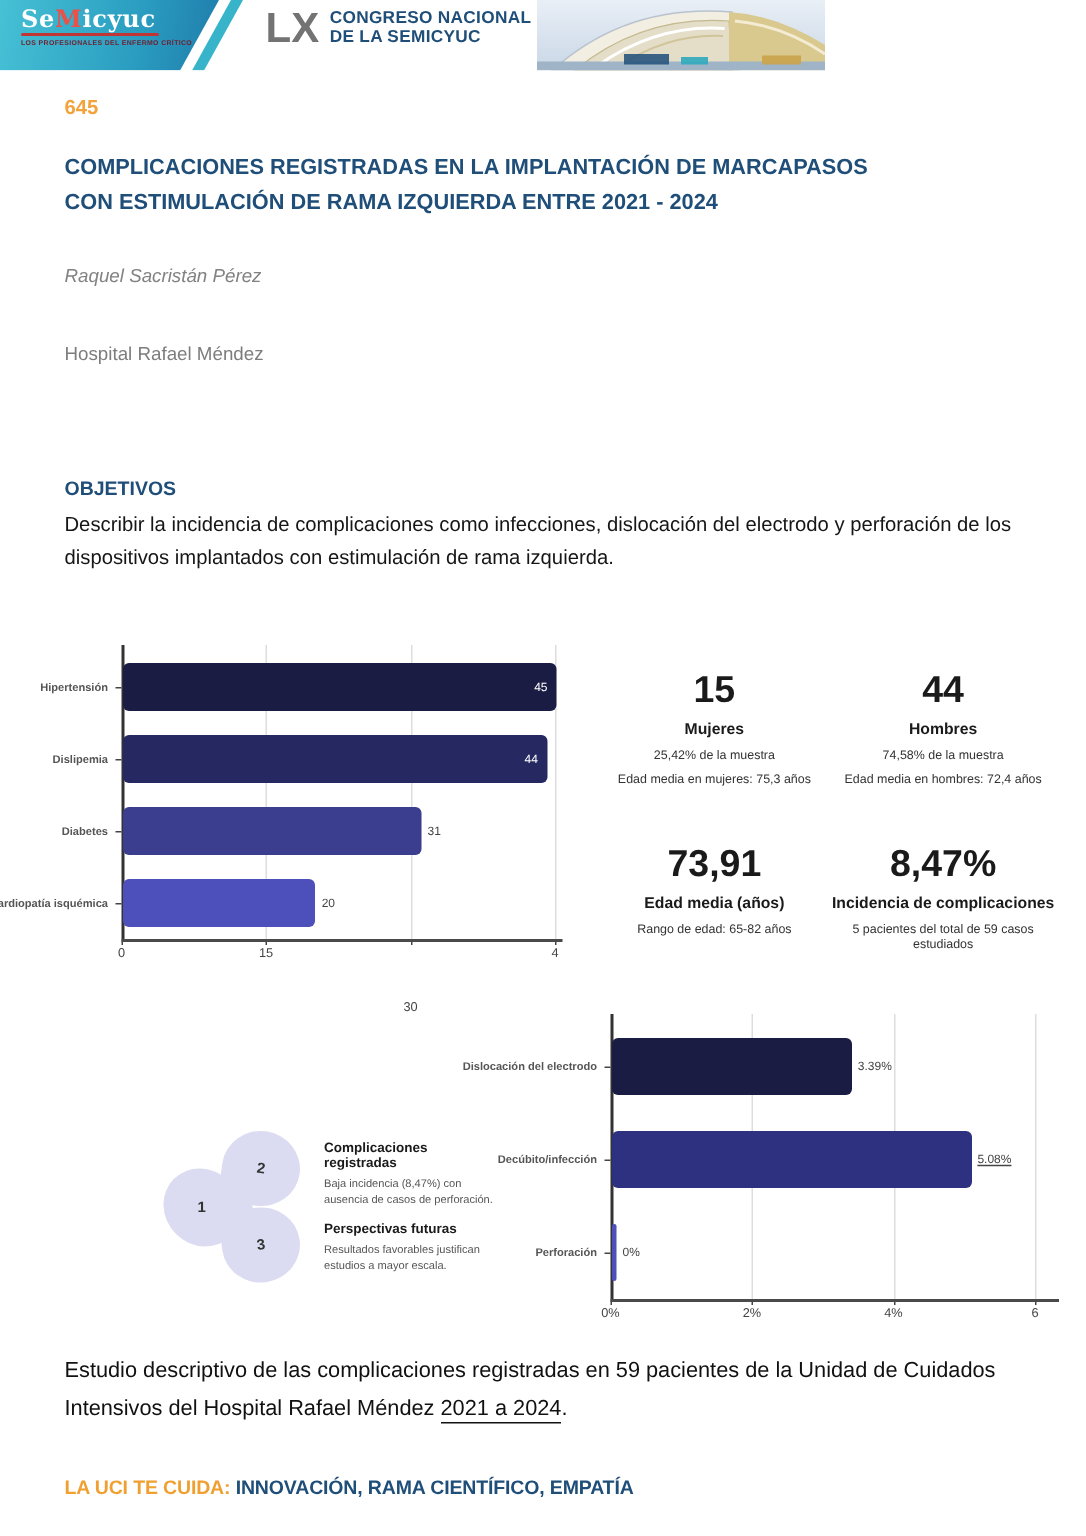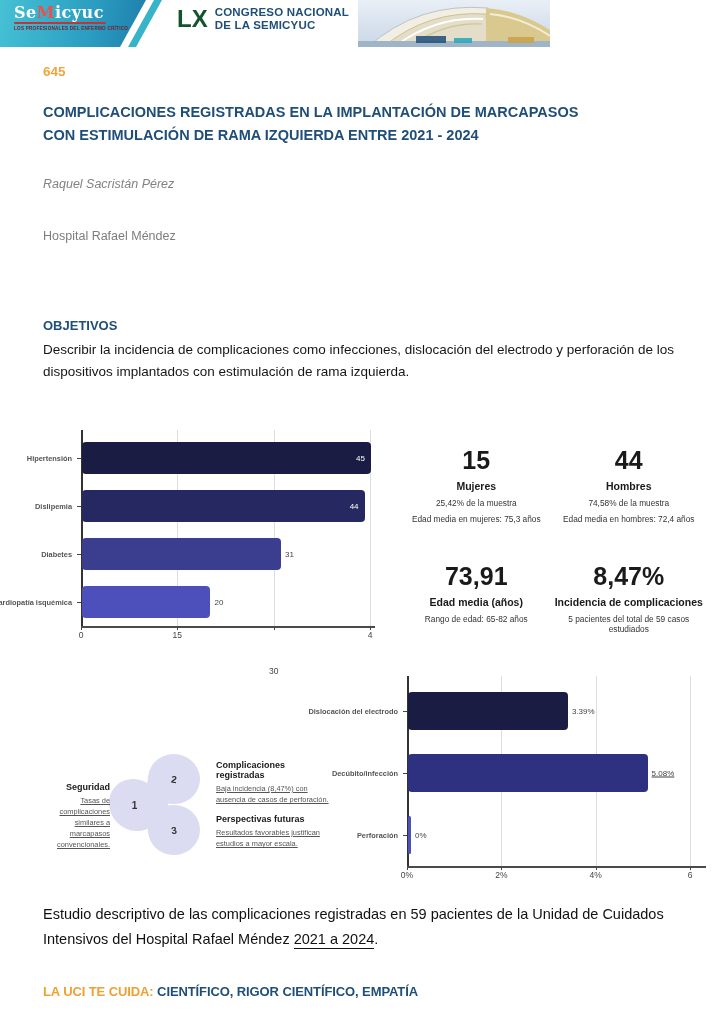--- a/index.html
+++ b/index.html
@@ -13,21 +13,21 @@
       clip-path:polygon(0 0,146px 0,120px 100%,0 100%);}
   .slash{position:absolute;left:0;top:0;width:175px;height:47px;background:#38b4ca;
       clip-path:polygon(154px 0,162px 0,136px 100%,128px 100%);}
   .semicyuc{position:absolute;left:14px;top:5px;}
   .semicyuc .word{font-family:"DejaVu Serif",serif;font-weight:bold;
       font-size:16px;color:#fff;letter-spacing:.5px;line-height:1;}
   .semicyuc .word .m{color:#e8524a;}
   .semicyuc .rule{width:92px;height:2px;background:#c23535;margin:1px 0 2px 0;border-radius:2px;}
   .semicyuc .tag{font-size:4.6px;font-weight:bold;color:#701f2e;letter-spacing:.25px;}
   .congress{position:absolute;left:177px;top:6px;display:flex;gap:7px;align-items:center;}
-  .congress .lx{font-size:24px;font-weight:bold;color:#14532d;line-height:.95;}
+  .congress .lx{font-size:28px;font-weight:bold;color:#737373;line-height:.95;}
   .congress .ctext{display:flex;flex-direction:column;color:#1f4e79;font-weight:bold;
       font-size:11.5px;line-height:1.15;letter-spacing:.2px;}
   .venue-photo{position:absolute;left:358px;top:0;width:192px;height:47px;overflow:hidden;}
   .date-box{position:absolute;left:550px;top:0;width:174px;height:47px;background:#1f4e79;
       color:#fff;display:flex;align-items:center;justify-content:center;
       font-size:8.3px;font-weight:bold;letter-spacing:.25px;text-align:center;}
 
   
   .abs-number{position:absolute;left:43px;top:64px;color:#f2a33c;font-weight:bold;font-size:13.5px;}
   .abs-title{position:absolute;left:43px;top:101px;width:562px;color:#1f4e79;font-weight:bold;
@@ -73,21 +73,21 @@
   .petal{position:absolute;background:#dbdcf1;display:flex;align-items:center;justify-content:center;}
   .petal-num{font-size:10px;font-weight:bold;color:#333;}
   .petal1{left:66px;top:32px;width:54px;height:50px;border-radius:55% 16% 55% 55%;transform:rotate(45deg);}
   .petal1 .petal-num{transform:rotate(-45deg);}
   .petal2{left:106px;top:6px;width:52px;height:50px;border-radius:55% 55% 55% 16%;transform:rotate(8deg);}
   .petal3{left:106px;top:57px;width:52px;height:50px;border-radius:16% 55% 55% 55%;transform:rotate(-8deg);}
   .dg-left{position:absolute;right:222px;top:34px;width:76px;text-align:right;}
   .dg-right-a{position:absolute;left:174px;top:12px;width:116px;}
   .dg-right-b{position:absolute;left:174px;top:66px;width:116px;}
   .dg-title{font-size:9px;font-weight:bold;color:#1a1a1a;margin-bottom:3px;}
-  .dg-text{font-size:7.4px;color:#555;line-height:1.5;text-decoration:underline;}
+  .dg-text{font-size:7.4px;color:#555;line-height:1.5;}
 </style>
 </head>
 <body>
 
 <div class="page">
 
   <div class="banner">
     <div class="logo-block">
       <div class="semicyuc">
         <div class="word"><span>Se</span><span class="m">M</span><span>icyuc</span></div>
@@ -194,24 +194,20 @@
   <div class="diagram">
     <div class="petal petal1">
         <span class="petal-num">1</span>
       </div>
     <div class="petal petal2">
         <span class="petal-num">2</span>
       </div>
     <div class="petal petal3">
         <span class="petal-num">3</span>
       </div>
-    <div class="dg-left">
-      <div class="dg-title">Seguridad</div>
-      <div class="dg-text">Tasas de complicaciones similares a marcapasos convencionales.</div>
-    </div>
     <div class="dg-right-a">
       <div class="dg-title">Complicaciones registradas</div>
       <div class="dg-text">Baja incidencia (8,47%) con ausencia de casos de perforación.</div>
     </div>
     <div class="dg-right-b">
       <div class="dg-title">Perspectivas futuras</div>
       <div class="dg-text">Resultados favorables justifican estudios a mayor escala.</div>
     </div>
   </div>
 
@@ -241,16 +237,16 @@
       <div class="cat-label" style="right: 308px; top: 159px;">Perforación</div>
       <div class="tick-dash-y" style="left: 73px; top: 159px;"></div>
       <div class="val-label" style="left: 85px; top: 159px;">0%</div>
     </div>
 
   <div class="summary">
     <span>Estudio descriptivo de las complicaciones  registradas en 59 pacientes de la Unidad de Cuidados Intensivos del Hospital Rafael Méndez  </span><span class="uline">2021 a 2024</span><span>.</span>
   </div>
 
   <div class="footer">
-    <span class="pre">LA UCI TE CUIDA:</span><span class="rest"> CIENTÍFICO, RIGOR CIENTÍFICO, EMPATÍA</span>
+    <span class="pre">LA UCI TE CUIDA:</span><span class="rest"> INNOVACIÓN, RAMA CIENTÍFICO, EMPATÍA</span>
   </div>
 
 </div>
 
 </body></html>

